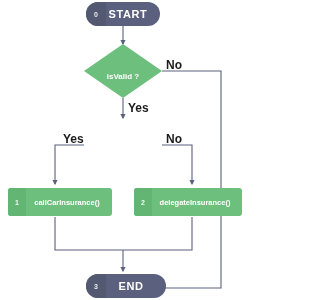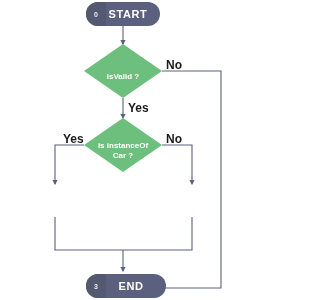--- a/index.html
+++ b/index.html
@@ -167,27 +167,30 @@
   <div class="node terminal" style="left:86px; top:2px; width:74px;">
     <span class="badge">0</span>
     <span class="label">START</span>
   </div>
 
   <div class="decision" style="left:84px; top:44px; width:78px; height:54px;">
     <div class="shape"></div>
     <div class="label">isValid ?</div>
   </div>
 
-  <div class="decision" style="left:84px; top:118px; width:78px; height:54px;">
-    <div class="shape"></div>
-    <div class="label">is instanceOf
-Car ?</div>
-  </div>
-
-
+
+  <div class="node process" style="left:8px; top:188px; width:104px;">
+    <span class="badge">1</span>
+    <span class="label">callCarInsurance()</span>
+  </div>
+
+  <div class="node process" style="left:134px; top:188px; width:108px;">
+    <span class="badge">2</span>
+    <span class="label">delegateInsurance()</span>
+  </div>
 
   <div class="node terminal" style="left:86px; top:274px; width:80px;">
     <span class="badge">3</span>
     <span class="label">END</span>
   </div>
 
   <span class="edge-label" style="left:166px; top:58px;">No</span>
 
   <span class="edge-label" style="left:128px; top:101px;">Yes</span>
 

